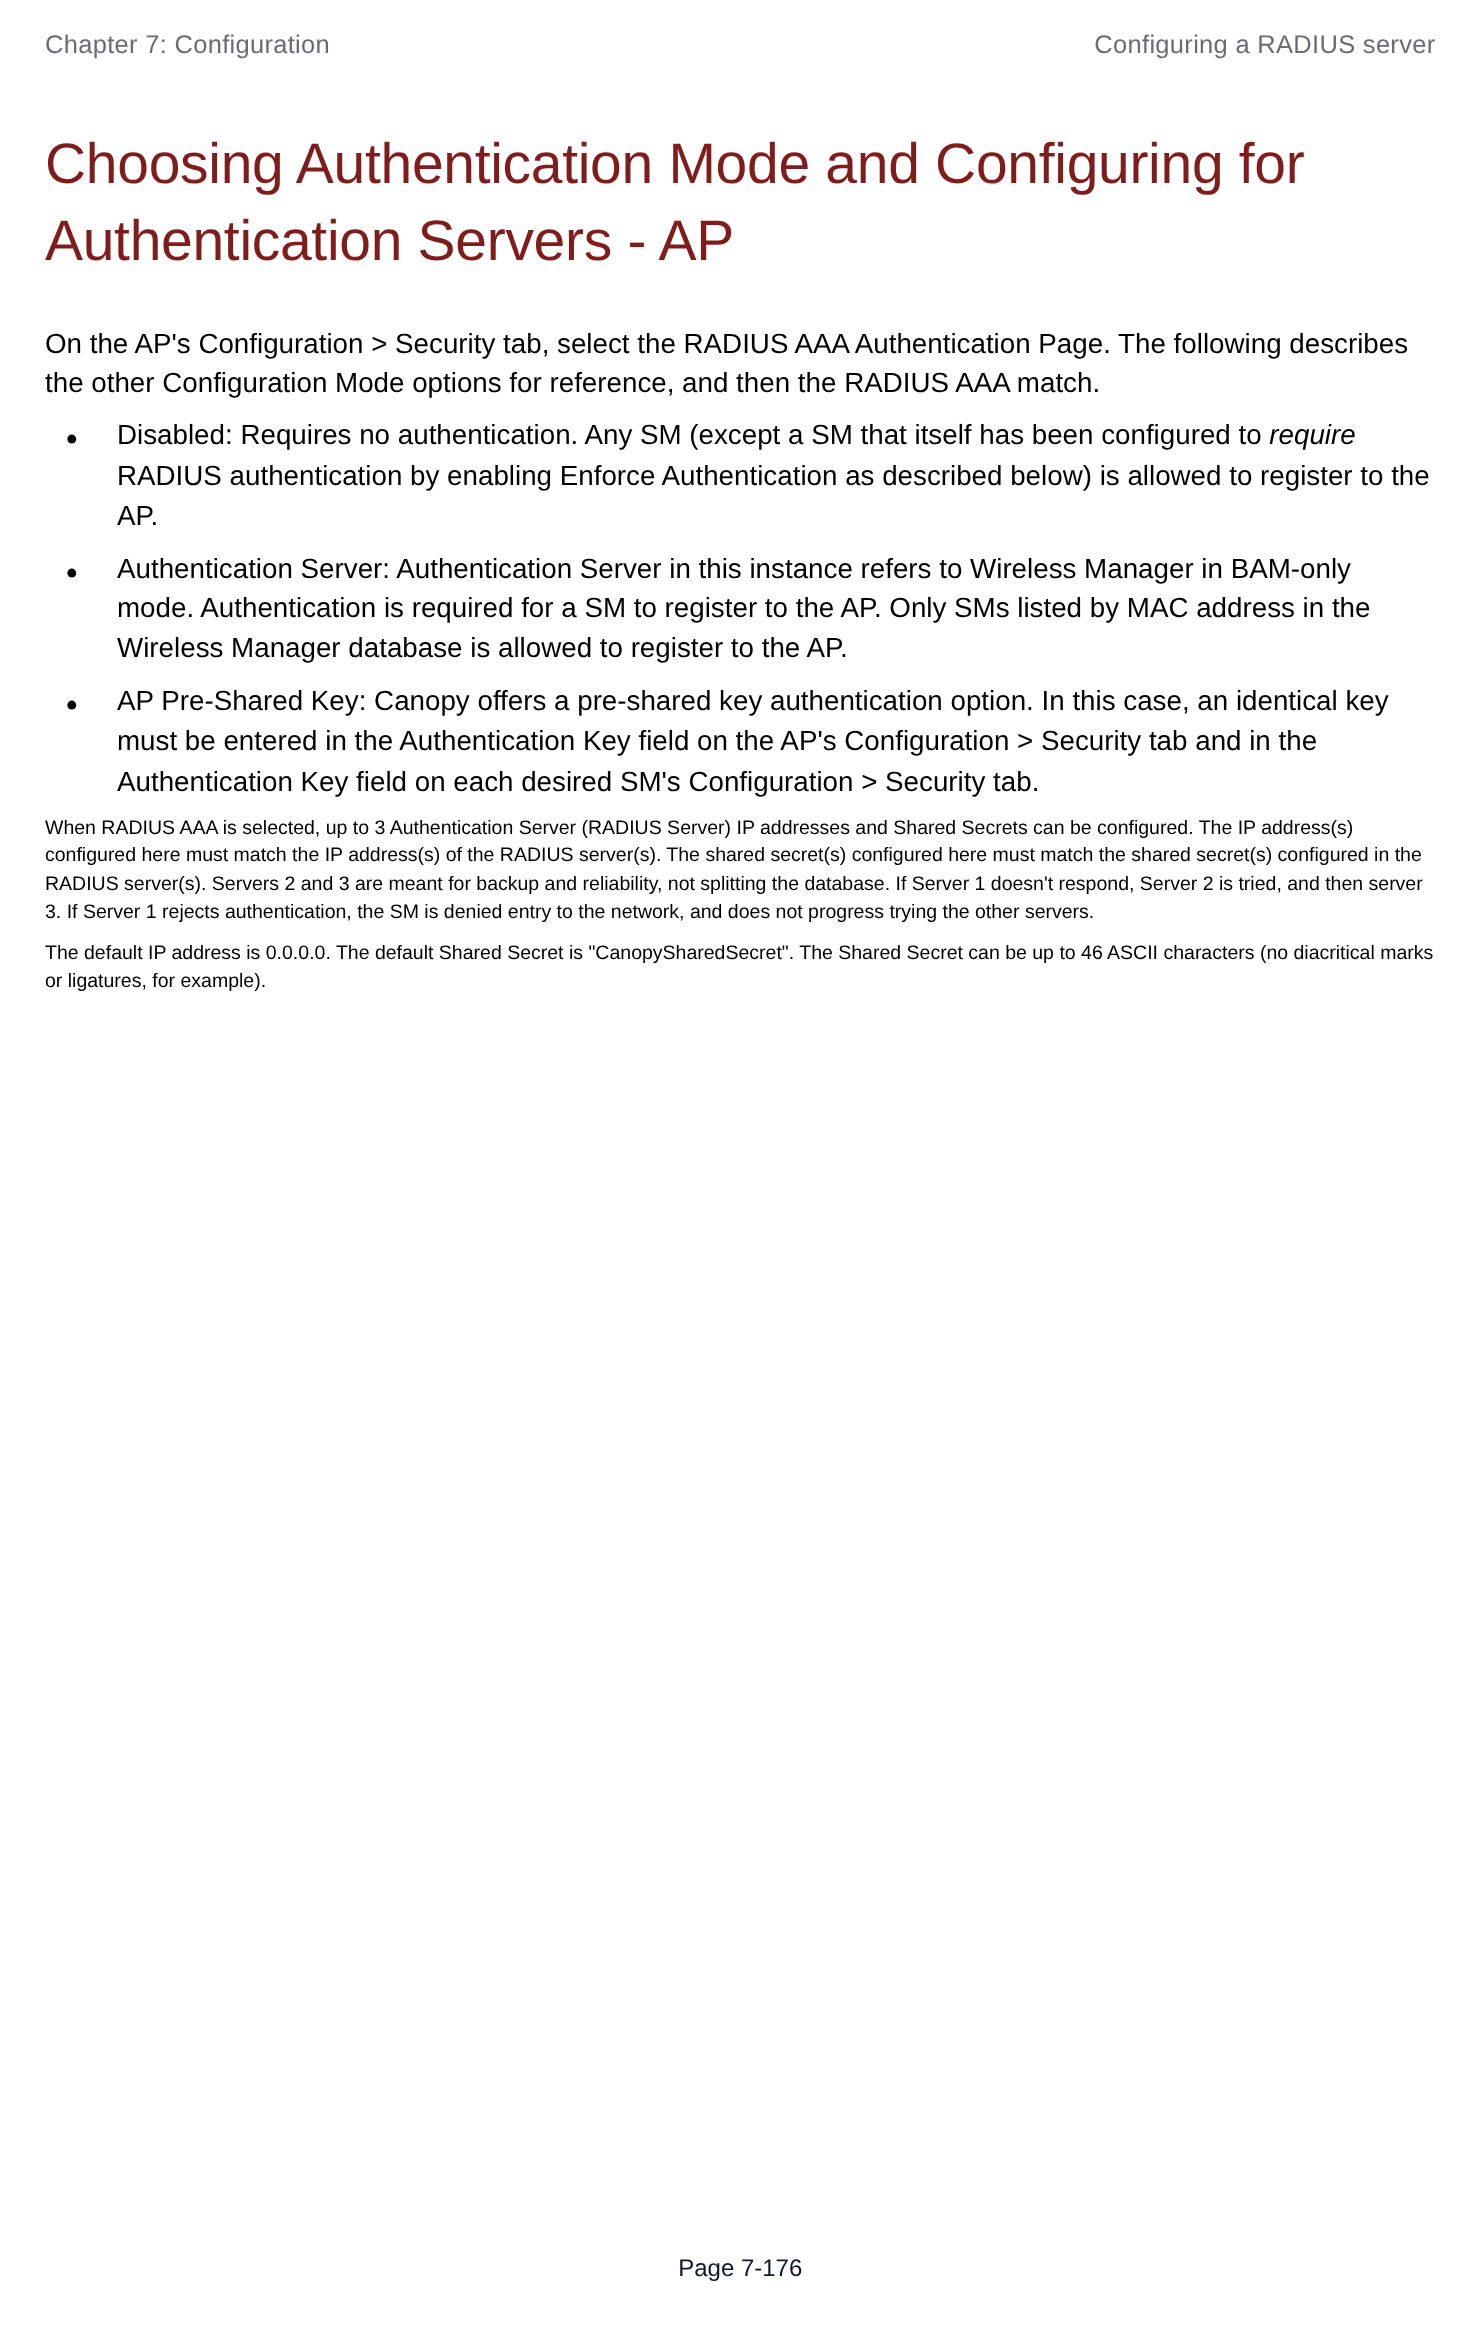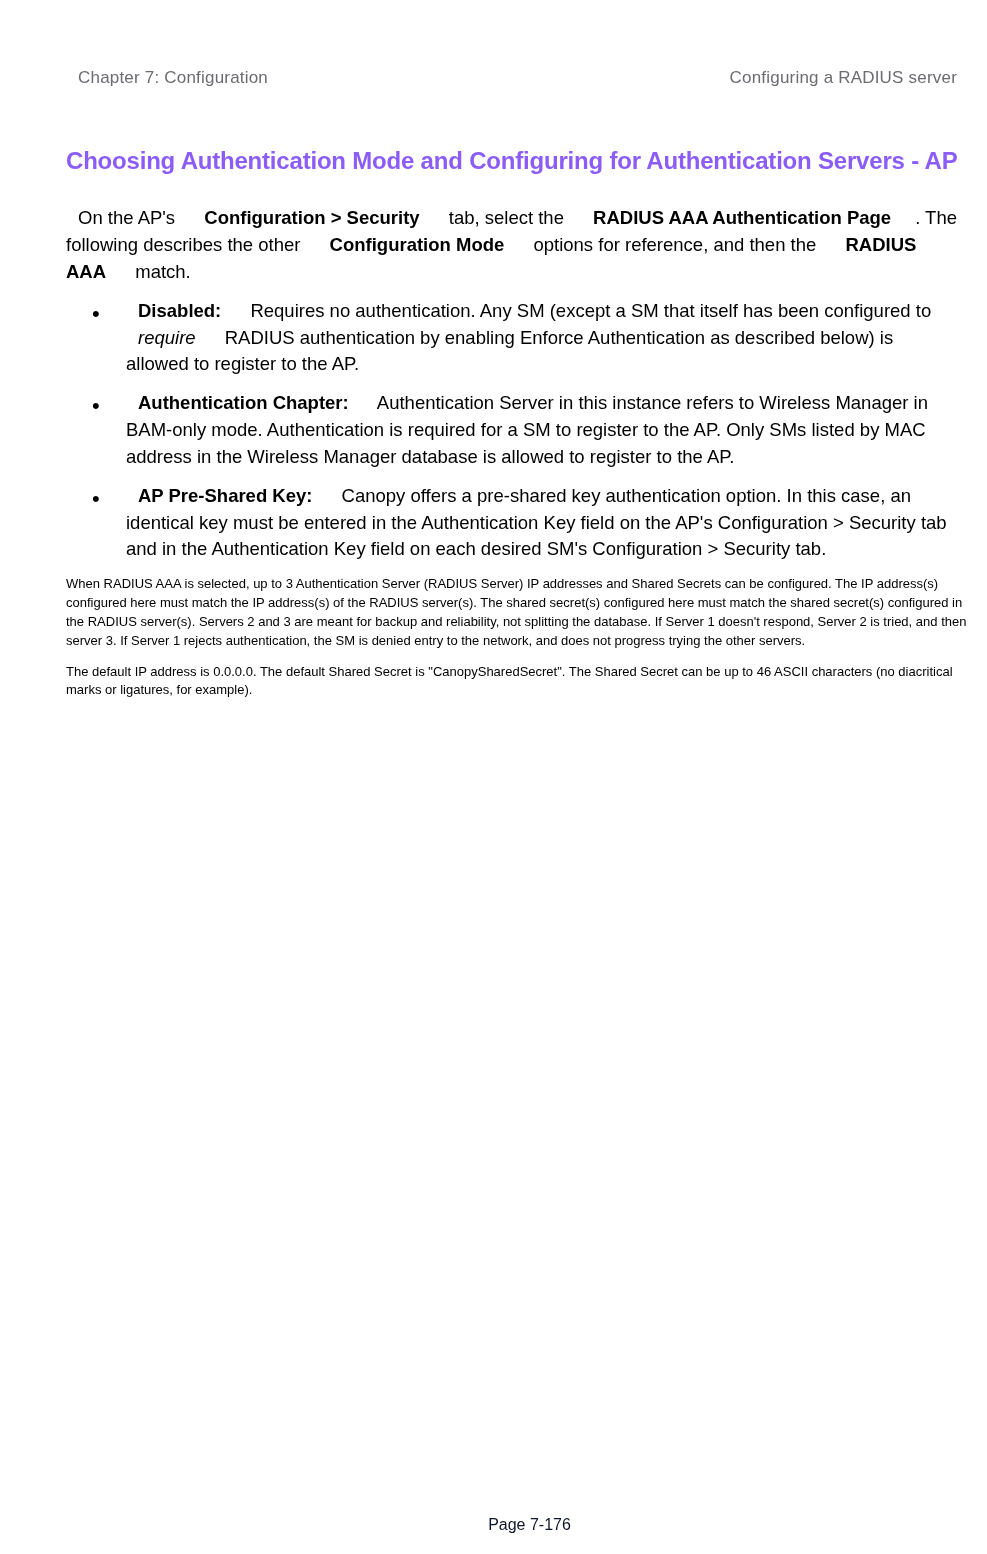--- a/index.html
+++ b/index.html
@@ -1,16 +1,16 @@
 <!DOCTYPE html>
 <html><head>
   <meta charset="utf-8">
   <style>
     * {
-      margin: 12px;
+      margin: 0;
       padding: 0;
       box-sizing: border-box;
     }
     body {
       font-family: Arial, Helvetica, sans-serif;
       background: #ffffff;
       width: 987px;
       height: 1554px;
       padding: 20px 30px 30px 30px;
       position: relative;
@@ -18,34 +18,34 @@
     }
     .header {
       display: flex;
       justify-content: space-between;
       font-size: 17px;
       color: #6b6b72;
       margin-bottom: 45px;
       letter-spacing: 0.2px;
     }
     .heading {
-      color: #8b5cf6;
-      font-size: 24px;
-      font-weight: bold;
+      color: #7f1d1d;
+      font-size: 38px;
+      font-weight: normal;
       line-height: 1.35;
       margin-bottom: 28px;
       letter-spacing: -0.2px;
     }
     .intro {
       font-size: 18.5px;
       line-height: 1.45;
       margin-bottom: 8px;
     }
     .bold {
-      font-weight: bold;
+      font-weight: normal;
     }
     .italic {
       font-style: italic;
       text-align: center;
     }
     ul {
       list-style: none;
       padding-left: 0;
       margin-bottom: 6px;
     }
@@ -91,21 +91,21 @@
 
 <p class="intro">
   <span>On the AP's </span><span class="bold">Configuration &gt; Security</span><span> tab, select the </span><span class="bold">RADIUS AAA Authentication Page</span><span>. The following describes the other </span><span class="bold">Configuration Mode</span><span> options for reference, and then the </span><span class="bold">RADIUS AAA</span><span> match.</span>
 </p>
 
 <ul>
   <li>
     <span class="bold">Disabled:</span><span> Requires no authentication. Any SM (except a SM that itself has been configured to </span><span class="italic">require</span><span> RADIUS authentication by enabling Enforce Authentication as described below) is allowed to register to the AP.</span>
   </li>
   <li>
-    <span class="bold">Authentication Chapter:</span><span> Authentication Server in this instance refers to Wireless Manager in BAM-only mode. Authentication is required for a SM to register to the AP. Only SMs listed by MAC address in the Wireless Manager database is allowed to register to the AP.</span>
+    <span class="bold">Authentication Server:</span><span> Authentication Server in this instance refers to Wireless Manager in BAM-only mode. Authentication is required for a SM to register to the AP. Only SMs listed by MAC address in the Wireless Manager database is allowed to register to the AP.</span>
   </li>
   <li>
     <span class="bold">AP Pre-Shared Key:</span><span> Canopy offers a pre-shared key authentication option. In this case, an identical key must be entered in the Authentication Key field on the AP's Configuration &gt; Security tab and in the Authentication Key field on each desired SM's Configuration &gt; Security tab.</span>
   </li>
 </ul>
 
 <p class="paragraph">When RADIUS AAA is selected, up to 3 Authentication Server (RADIUS Server) IP addresses and Shared Secrets can be configured. The IP address(s) configured here must match the IP address(s) of the RADIUS server(s). The shared secret(s) configured here must match the shared secret(s) configured in the RADIUS server(s). Servers 2 and 3 are meant for backup and reliability, not splitting the database. If Server 1 doesn't respond, Server 2 is tried, and then server 3. If Server 1 rejects authentication, the SM is denied entry to the network, and does not progress trying the other servers.</p>
 
 <p class="paragraph">The default IP address is 0.0.0.0. The default Shared Secret is "CanopySharedSecret". The Shared Secret can be up to 46 ASCII characters (no diacritical marks or ligatures, for example).</p>
 

